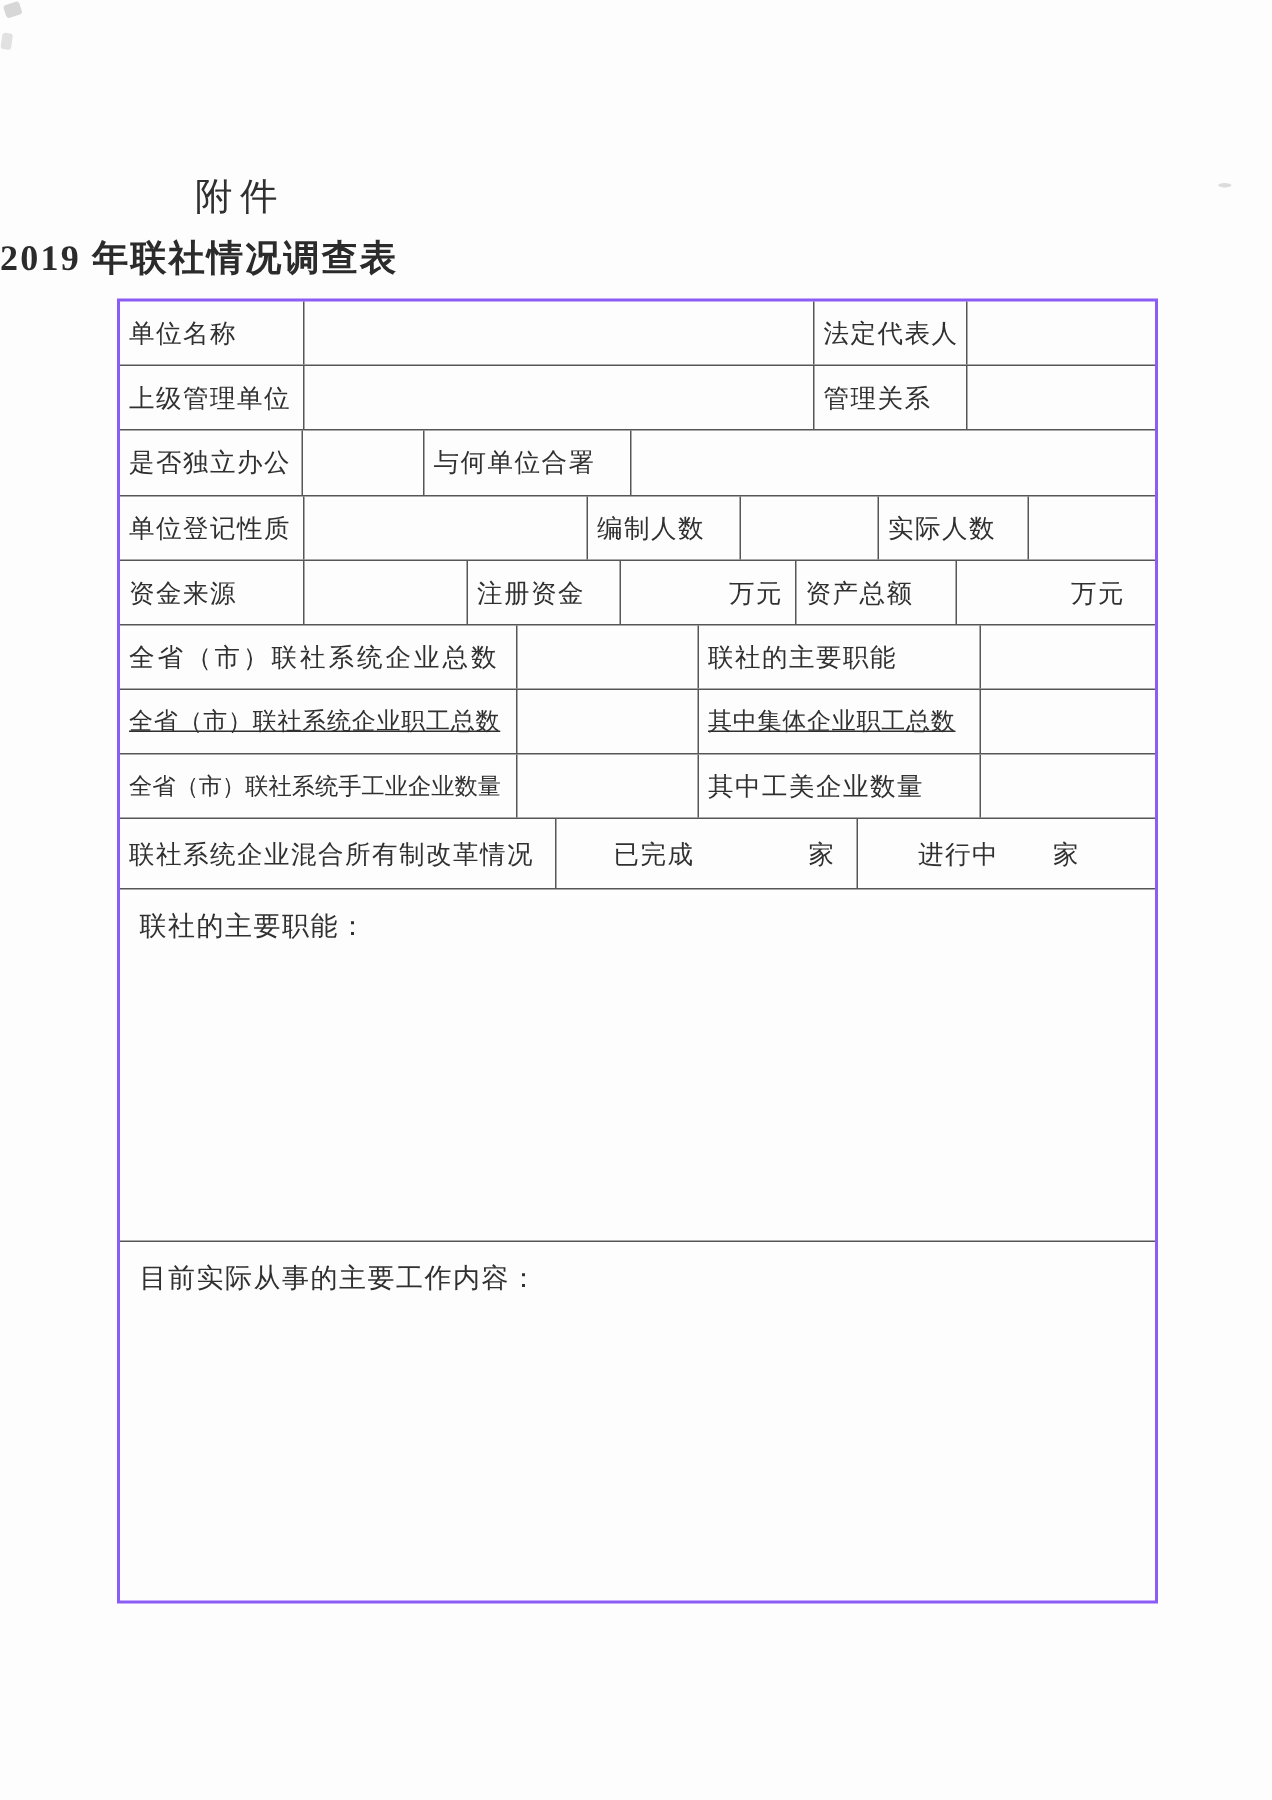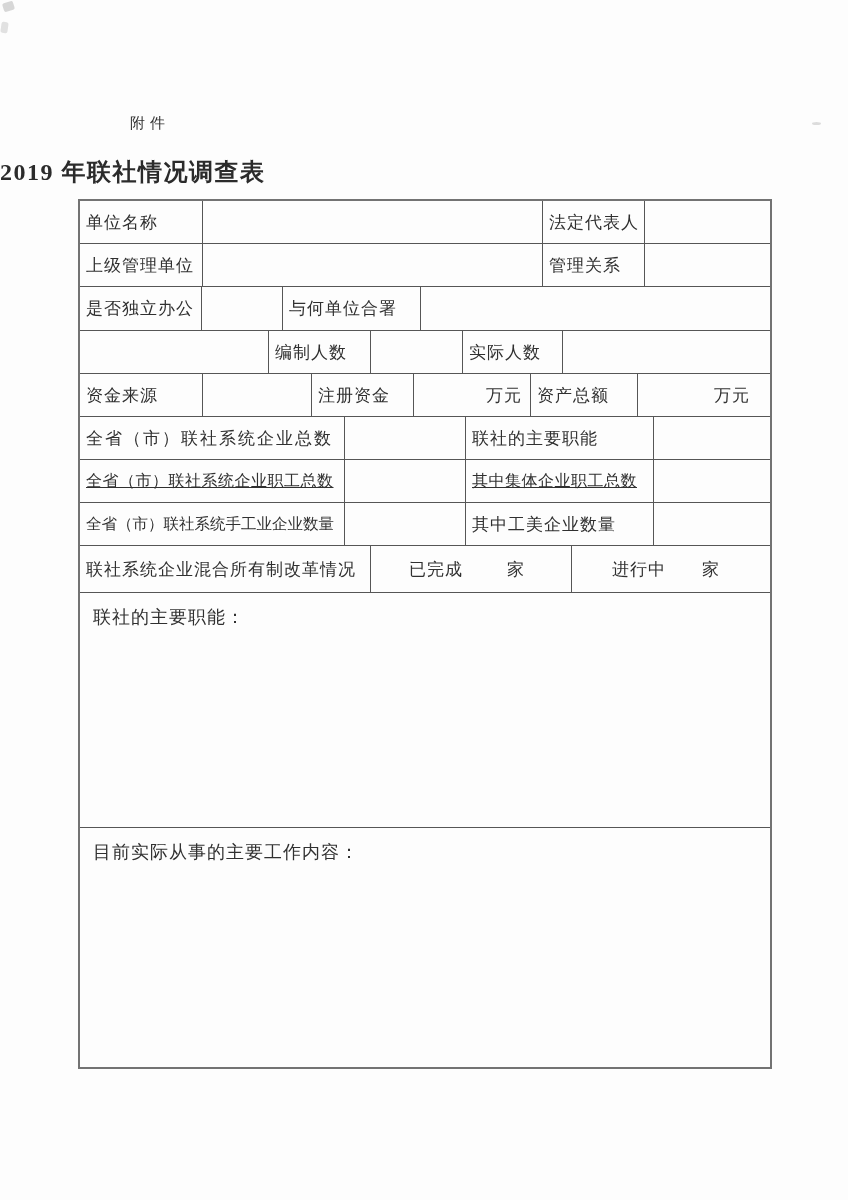--- a/index.html
+++ b/index.html
@@ -6,46 +6,46 @@
   .page{
     position:relative;width:848px;height:1200px;background:#fdfdfd;overflow:hidden;
     font-family:"Liberation Serif","DejaVu Serif",serif;color:#303030;
     margin:0 auto;
   }
   
   .smudge1{position:absolute;left:3px;top:2px;width:11px;height:9px;background:#d7d7d7;border-radius:2px;transform:rotate(-18deg);}
   .smudge2{position:absolute;left:1px;top:22px;width:7px;height:11px;background:#e1e1e1;border-radius:2px;transform:rotate(8deg);}
   .speck{position:absolute;left:812px;top:122px;width:9px;height:3px;background:#dcdcdc;border-radius:50%;}
 
-  .attachment{position:absolute;left:130px;top:114px;font-size:15px;letter-spacing:5px;}
+  .attachment{position:absolute;left:130px;top:114px;font-size:25px;letter-spacing:5px;}
   .doc-title{position:absolute;left:0;top:156px;width:848px;text-align:left;
     font-size:24px;font-weight:bold;letter-spacing:1.5px;color:#2b2b2b;}
 
   .form-table{
     position:absolute;left:78px;top:199px;width:694px;height:870px;
-    border:2px solid #737373;box-sizing:border-box;
+    border:2px solid #8b5cf6;box-sizing:border-box;
     display:flex;flex-direction:column;background:#fdfdfd;
   }
   .tr{display:flex;border-bottom:1px solid #565656;box-sizing:border-box;flex:0 0 auto;}
   .tr:last-child{border-bottom:none;flex:1 1 auto;}
   .td{
     border-right:1px solid #565656;box-sizing:border-box;
     display:flex;align-items:center;padding:0 6px;
     font-size:17px;letter-spacing:1px;white-space:nowrap;overflow:hidden;
   }
   .td:last-child{border-right:none;}
   .td.blank{padding:0;}
   .h43{height:43px;} .h44{height:44px;} .h47{height:47px;} .h235{height:235px;}
   .grow{flex:1 1 auto;}
   .long{font-size:16px;letter-spacing:0.5px;text-decoration:underline;}
   .longer{font-size:15.5px;letter-spacing:0;}
   .wide-ls{letter-spacing:2px;text-align:center;}
   .unit-right{justify-content:flex-end;}
   .pr8{padding-right:8px;} .pr20{padding-right:20px;}
-  .reform-cell{gap:44px;padding-left:38px;}
+  .reform-cell{gap:76px;padding-left:38px;}
   .reform-cell2{gap:36px;padding-left:40px;}
   .big-cell{display:block;padding:12px 13px;font-size:18px;letter-spacing:1px;}
 </style>
 </head>
 <body>
 
 <div class="page">
 
   <div class="smudge1"></div>
   <div class="smudge2"></div>
@@ -71,20 +71,21 @@
     </div>
 
     <div class="tr h44">
       <div class="td" style="width:122px">是否独立办公</div>
       <div class="td blank" style="width:81px"></div>
       <div class="td" style="width:138px">与何单位合署</div>
       <div class="td blank grow"></div>
     </div>
 
     <div class="tr h43">
+      <div class="td" style="width:123px">单位登记性质</div>
       <div class="td blank" style="width:189px"></div>
       <div class="td" style="width:102px">编制人数</div>
       <div class="td blank" style="width:92px"></div>
       <div class="td" style="width:100px">实际人数</div>
       <div class="td blank grow"></div>
     </div>
 
     <div class="tr h43">
       <div class="td" style="width:123px">资金来源</div>
       <div class="td blank" style="width:109px"></div>

